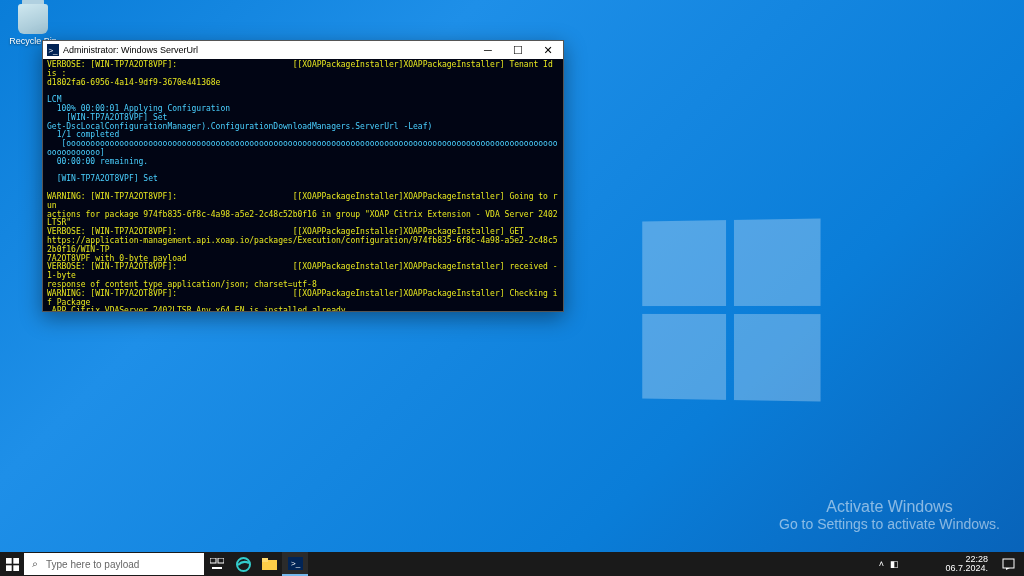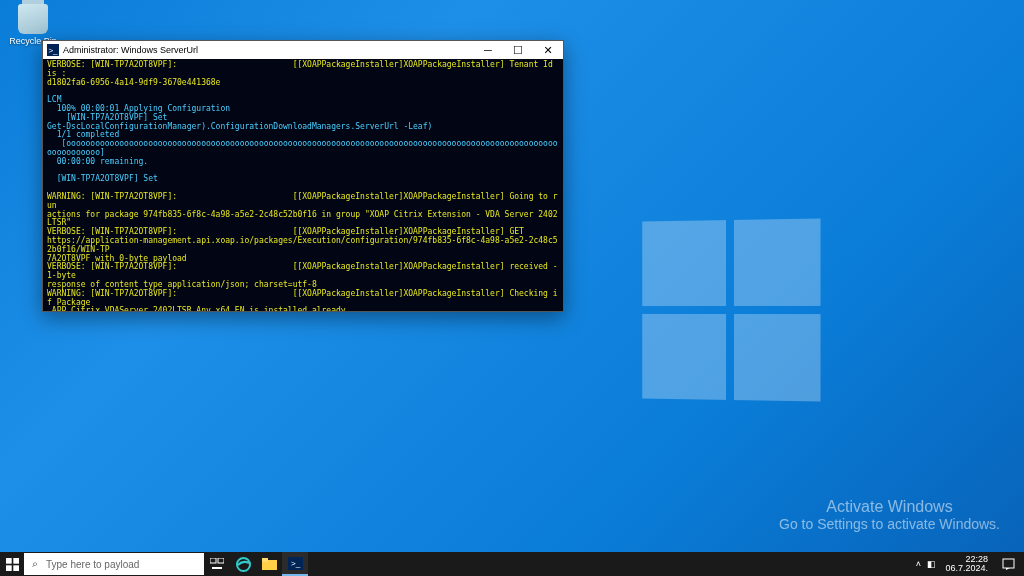--- a/index.html
+++ b/index.html
@@ -88,21 +88,21 @@
   color: #fff; font-size: 10px;
 }
 .tb-start { width:24px; height:24px; display:flex; align-items:center; justify-content:center; }
 .tb-start svg { width:13px; height:13px; }
 .tb-search { height:22px; width:180px; background:#fff; color:#666; display:flex; align-items:center; font-size:10px; }
 .tb-search .si { width:22px; text-align:center; color:#333; }
 .tb-item { width:26px; height:24px; display:flex; align-items:center; justify-content:center; }
 .tb-item.active { border-bottom:2px solid #76b9ed; background: rgba(255,255,255,0.08); }
 .tb-spacer { flex:1; }
 .tb-tray { display:flex; align-items:center; gap:6px; padding-right:6px; font-size:9px; }
-.tb-time { text-align:right; line-height:1; padding:0 4px; }
+.tb-time { text-align:right; line-height:1; padding:0 4px;margin-left:37px; }
 .tb-notif { width:20px; height:24px; display:flex; align-items:center; justify-content:center; }
 </style>
 </head>
 <body>
 
 <div class="recycle-bin">
   <div class="bin-icon"></div>
   <div>Recycle Bin</div>
 </div>
 

